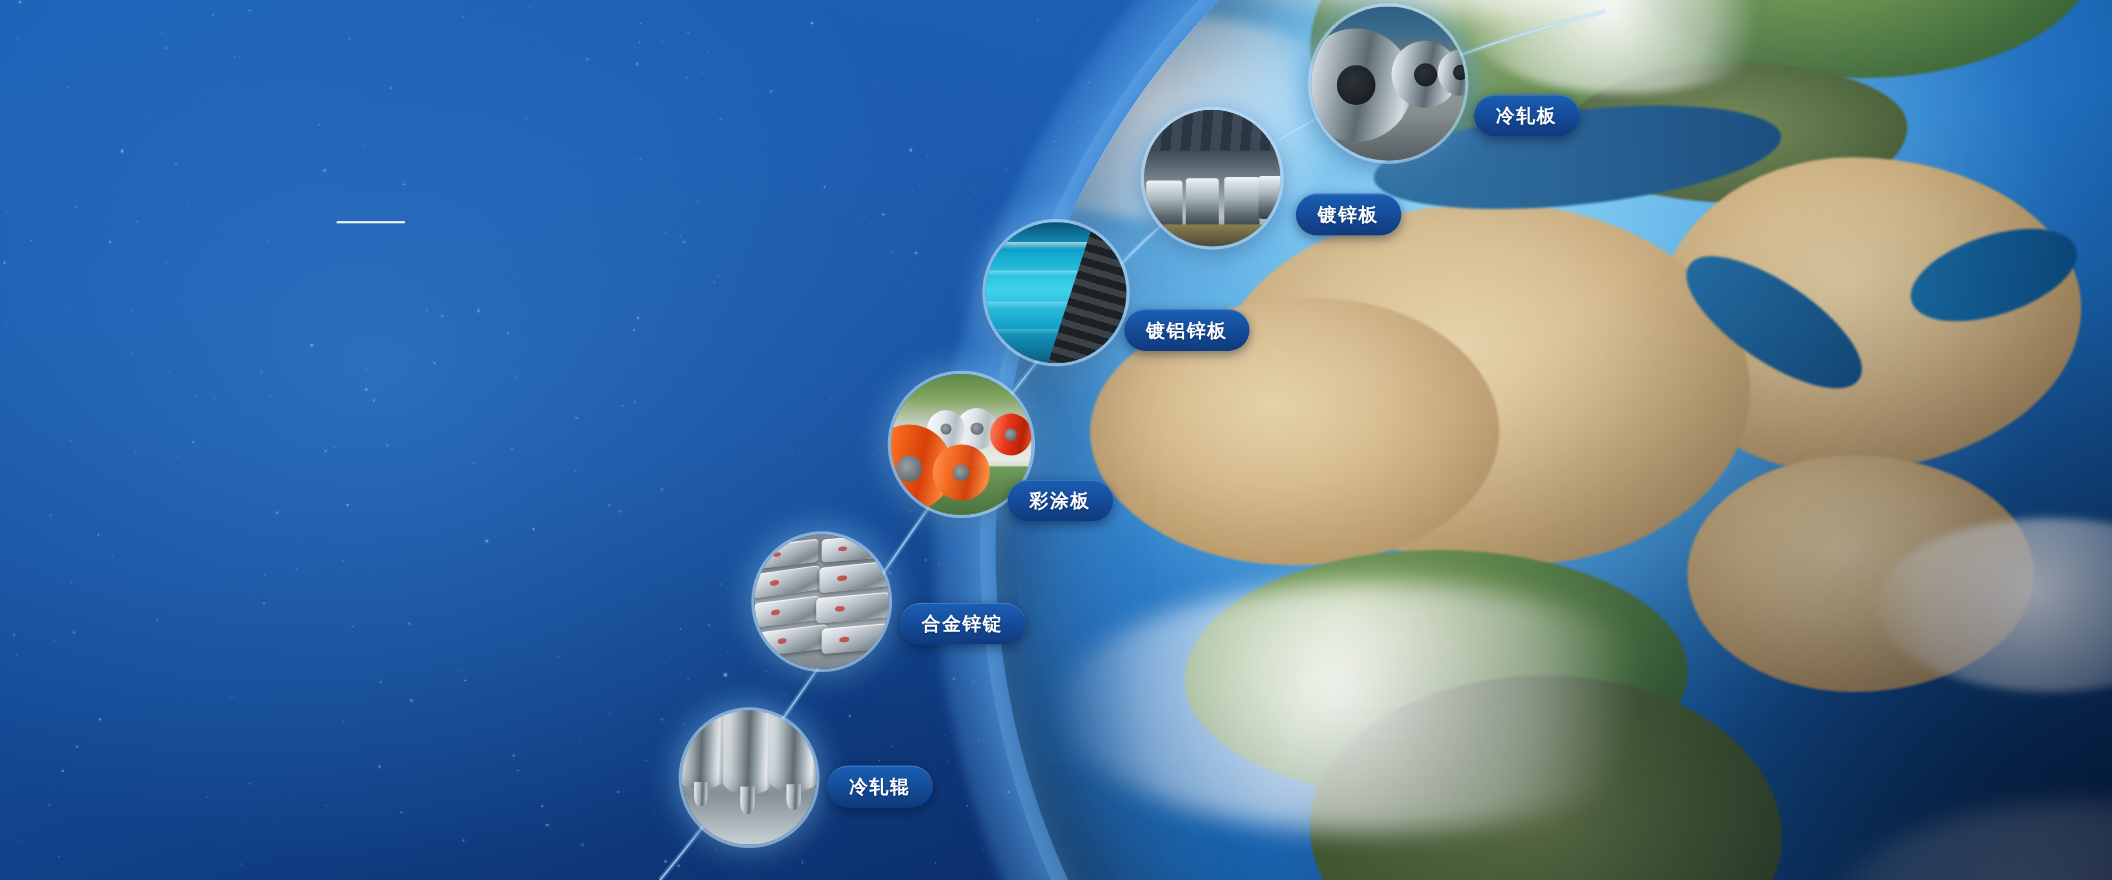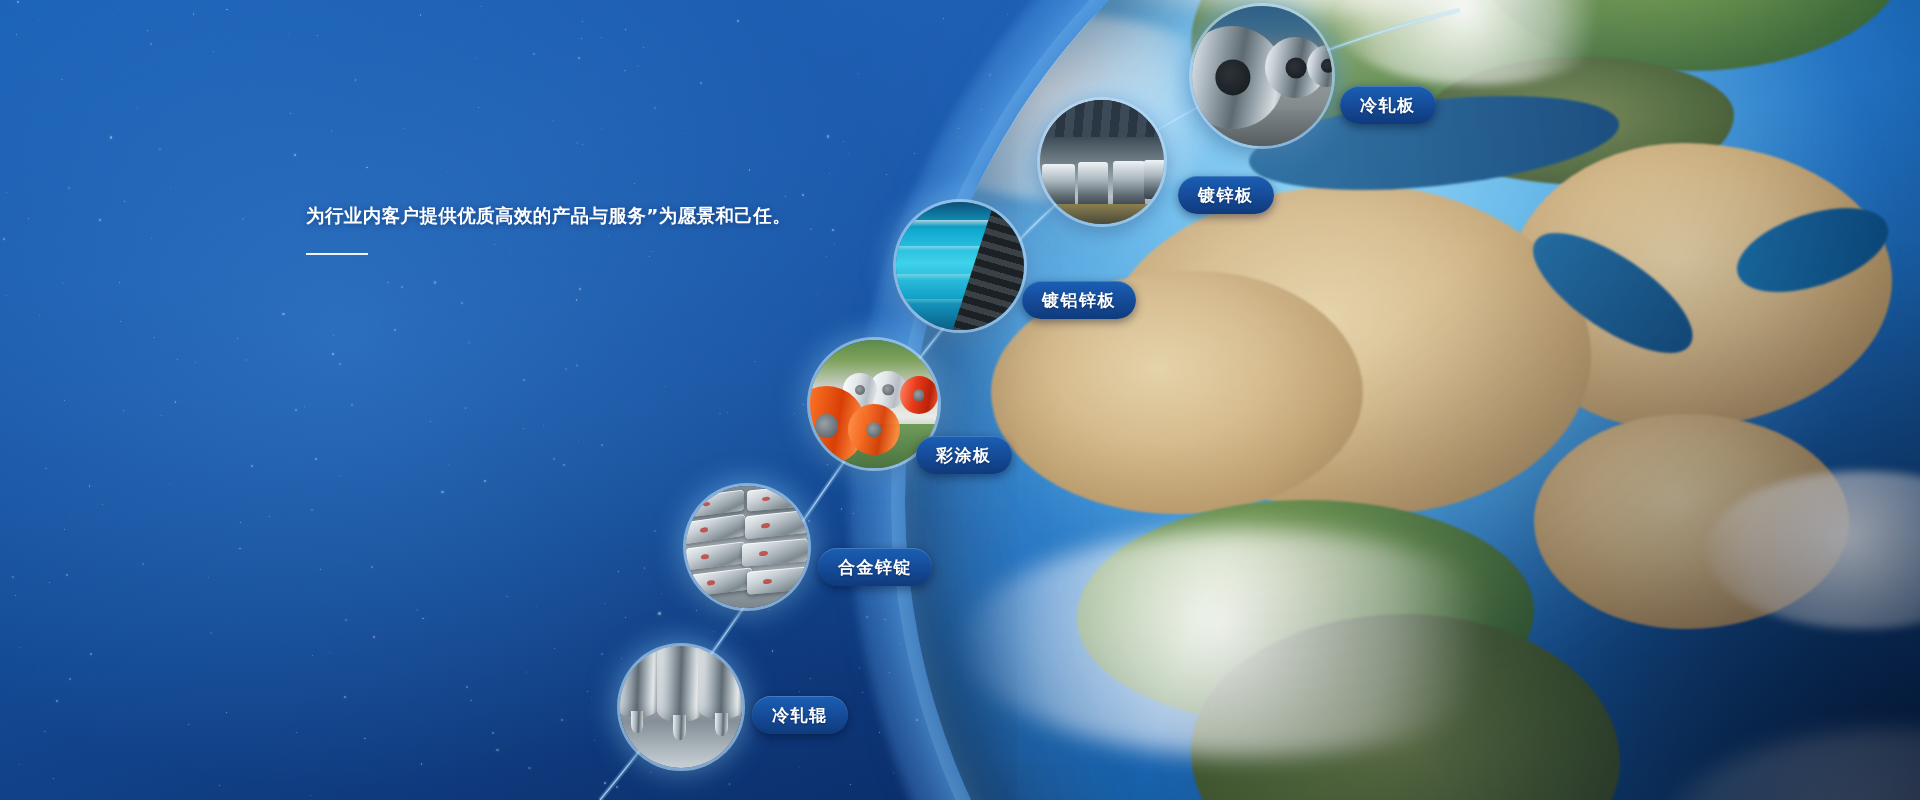--- a/index.html
+++ b/index.html
@@ -623,18 +623,17 @@
         <div class="rl" style="left:64%;top:-4%;width:38%;height:64%;">
           <div class="neck"></div>
         </div>
       </div>
     </div>
     <div class="tag" style="left:752px;top:696px;">冷轧辊</div>
   </div>
 
   <div class="copy">
     <div class="sub">
-      <div>为行业内客户提供优质高效的产品与服务”为愿景和己任。</div>
     </div>
     <div class="rule"></div>
   </div>
 
 </div>
 
 </body></html>

